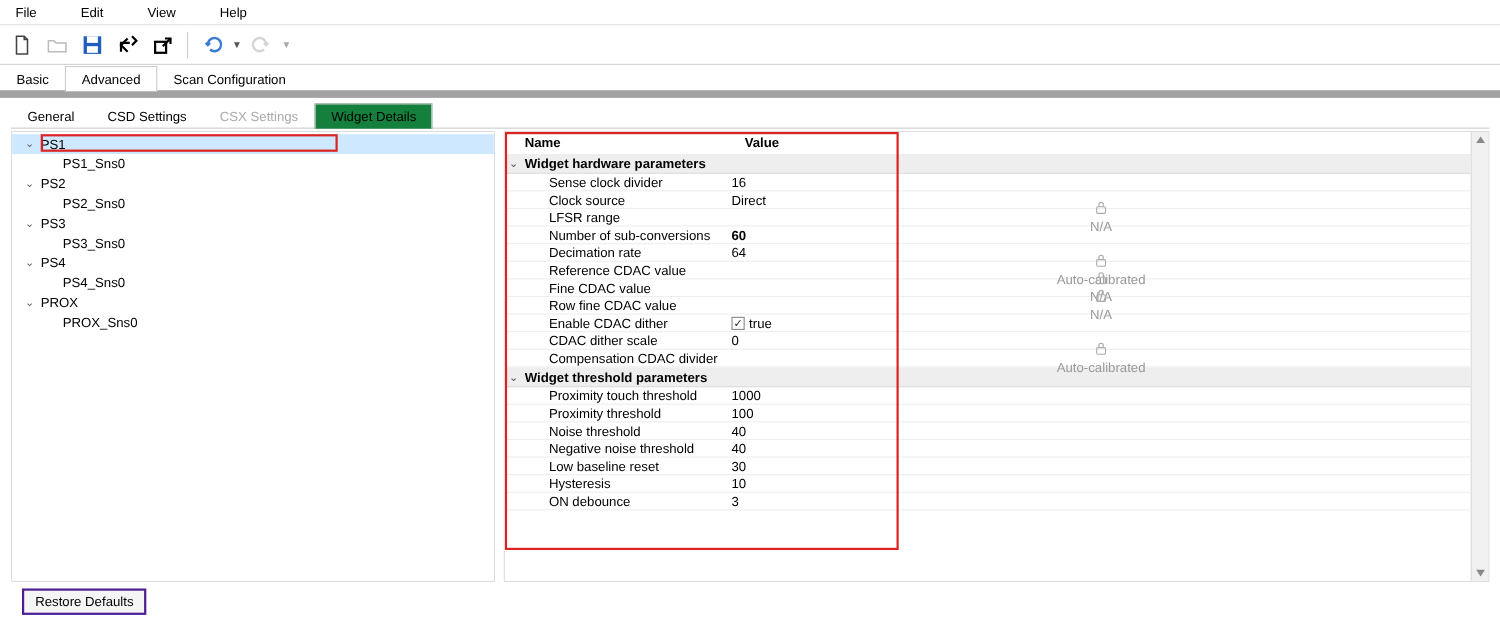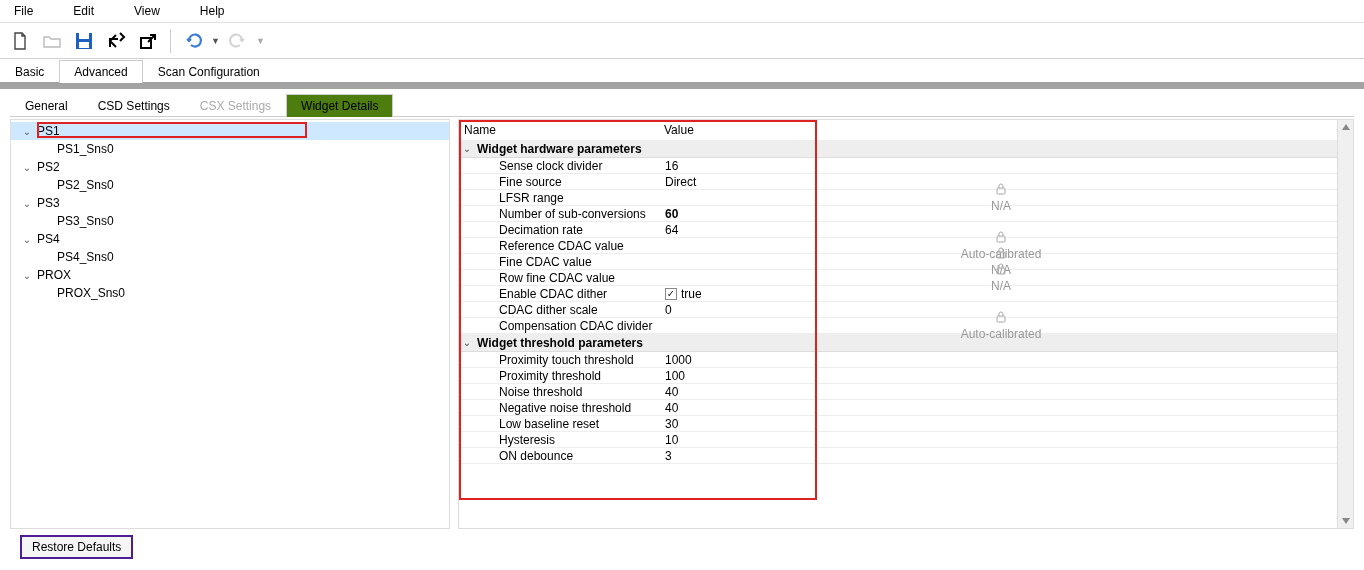--- a/index.html
+++ b/index.html
@@ -66,21 +66,21 @@
 .tabs2 .tab {
   padding: 4px 14px;
   cursor: pointer;
   border: 1px solid transparent;
   border-bottom: none;
   position: relative;
   top:1px;
 }
 .tabs2 .tab.active {
   border-color:#ccc;
-  background:#4d7c0f;
+  background:#15803d;
 }
 .tabs2 .tab.disabled { color:#aaa; }
 .pane {
   display:flex;
   gap: 8px;
   margin-top: 2px;
   height: 410px;
 }
 .tree-pane {
   width: 440px;
@@ -111,22 +111,22 @@
   flex:1;
   border:1px solid #ddd;
   position:relative;
   overflow:hidden;
 }
 .prop-header {
   display:flex;
   border-bottom:1px solid #ccc;
 }
 .prop-header .col {
-  padding:3px 5px;
-  font-weight:normal;
+  padding:3px 18px;
+  font-weight:bold;
 }
 .col-name { width:200px; }
 .col-val { flex:1; }
 .prop-body {
   position:absolute;
   top:20px; left:0; right:16px; bottom:0;
   overflow-y:auto;
 }
 .prop-group {
   display:flex;
@@ -335,21 +335,21 @@
       <div class="prop-body">
         <div class="prop-group">
           <span class="grp-expander">⌄</span>
           <span class="grp-label">Widget hardware parameters</span>
         </div>
         <div class="prop-row">
             <div class="pname">Sense clock divider</div>
             <div class="pval">16</div>
           </div>
         <div class="prop-row">
-            <div class="pname">Fine source</div>
+            <div class="pname">Clock source</div>
             <div class="pval">Direct</div>
           </div>
         <div class="prop-row locked">
             <div class="pname">LFSR range</div>
             <div class="pval">
               <svg class="lock-icon" viewBox="0 0 12 12">
                 <rect x="2" y="5" width="8" height="6" rx="1" fill="none" stroke="#aaa"></rect>
                 <path d="M4 5V3a2 2 0 0 1 4 0v2" fill="none" stroke="#aaa"></path>
               </svg>
               <span>N/A</span>

